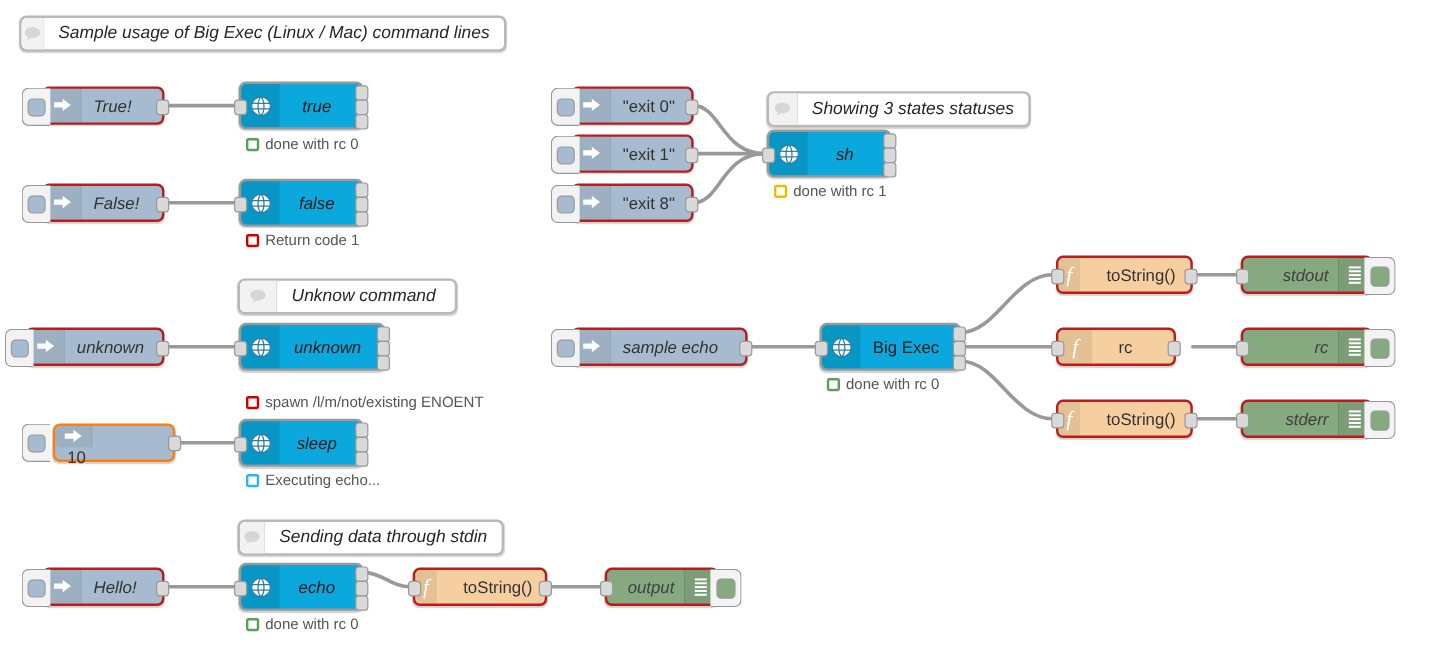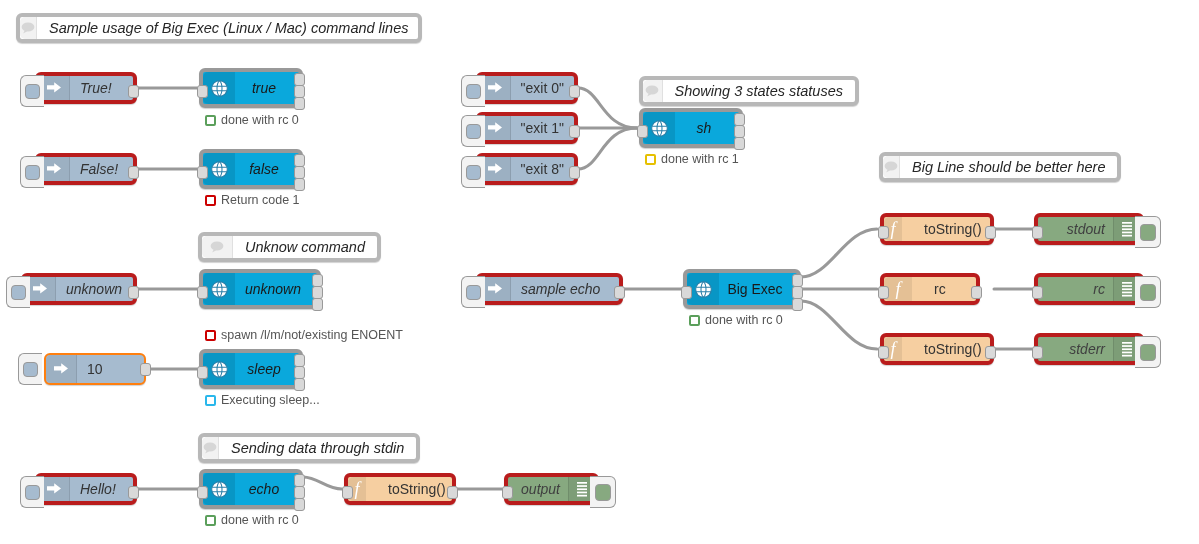--- a/index.html
+++ b/index.html
@@ -11,38 +11,38 @@
     position:relative;
   }
   #canvas{position:absolute;left:0;top:0;width:1199px;height:544px;}
 
   
   #wires{position:absolute;left:0;top:0;width:1199px;height:544px;pointer-events:none;}
   #wires path{fill:none;stroke:#999999;stroke-width:3;stroke-linecap:round;}
 
   
   .node{position:absolute;box-sizing:border-box;display:flex;align-items:stretch;
-        border-radius:6px;border:4px solid #b91c1c;
+        border-radius:6px;border:2px solid #b91c1c;
         box-shadow:0 1px 1px rgba(0,0,0,.18);
         font-size:14px;color:#333333;}
 
   
   .inject{background:#a6bbcf;height:32px;}
   .inject .ibtn{position:absolute;left:-19px;top:-1px;width:24px;height:32px;
         background:#f3f3f3;border:1px solid #999999;border-right:none;
         border-radius:6px 0 0 6px;box-sizing:border-box;
         display:flex;align-items:center;justify-content:center;}
   .inject .ibtn i{display:block;width:15px;height:15px;background:#a6bbcf;
         border:1px solid #999999;border-radius:4px;box-sizing:border-box;}
   .inject .icn{width:30px;display:flex;align-items:center;justify-content:center;
         border-right:1px solid rgba(0,0,0,.10);background:rgba(0,0,0,.06);
         border-radius:5px 0 0 5px;}
   .inject .lbl{flex:1;display:flex;align-items:center;padding:0 10px;
         font-style:italic;color:#333;white-space:nowrap;}
-  .inject.sel{border:2px solid #ff7f0e;}
+  .inject.sel{border:2px solid #ff7f0e;flex-direction:column;}
 
   
   .exec{background:#0aa8dc;height:40px;border-color:#999999;}
   .exec .icn{width:32px;display:flex;align-items:center;justify-content:center;
         background:rgba(0,0,0,.10);border-radius:5px 0 0 5px;}
   .exec .lbl{flex:1;display:flex;align-items:center;justify-content:center;
         font-style:italic;color:#1a1a1a;padding-right:6px;white-space:nowrap;}
   .exec .lbl.plain{font-style:normal;}
 
   
@@ -139,47 +139,38 @@
   <div class="node comment" style="left:639px;top:53px;width:220px;margin-top:23px;">
     <div class="icn">
       <svg class="icon-svg" width="16" height="16" viewBox="0 0 16 16">
         <ellipse cx="8" cy="7" rx="6.4" ry="4.6" fill="#d6d6d6"></ellipse>
         <path d="M4.6 10.4 L3.2 13.4 L7.2 11.2 Z" fill="#d6d6d6"></path>
       </svg>
     </div>
     <div class="lbl">Showing 3 states statuses</div>
   </div>
 
-  <div class="node comment" style="left:879px;top:152px;width:242px;">
+
+  <div class="node comment" style="left:198px;top:232px;width:183px;">
     <div class="icn">
       <svg class="icon-svg" width="16" height="16" viewBox="0 0 16 16">
         <ellipse cx="8" cy="7" rx="6.4" ry="4.6" fill="#d6d6d6"></ellipse>
         <path d="M4.6 10.4 L3.2 13.4 L7.2 11.2 Z" fill="#d6d6d6"></path>
       </svg>
     </div>
-    <div class="lbl">Big Line should be better here</div>
-  </div>
-
-  <div class="node comment" style="left:198px;top:232px;width:183px;">
+    <div class="lbl">Unknow command</div>
+  </div>
+
+  <div class="node comment" style="left:198px;top:433px;width:222px;">
     <div class="icn">
       <svg class="icon-svg" width="16" height="16" viewBox="0 0 16 16">
         <ellipse cx="8" cy="7" rx="6.4" ry="4.6" fill="#d6d6d6"></ellipse>
         <path d="M4.6 10.4 L3.2 13.4 L7.2 11.2 Z" fill="#d6d6d6"></path>
       </svg>
     </div>
-    <div class="lbl">Unknow command</div>
-  </div>
-
-  <div class="node comment" style="left:198px;top:433px;width:222px;">
-    <div class="icn">
-      <svg class="icon-svg" width="16" height="16" viewBox="0 0 16 16">
-        <ellipse cx="8" cy="7" rx="6.4" ry="4.6" fill="#d6d6d6"></ellipse>
-        <path d="M4.6 10.4 L3.2 13.4 L7.2 11.2 Z" fill="#d6d6d6"></path>
-      </svg>
-    </div>
     <div class="lbl">Sending data through stdin</div>
   </div>
 
   <div class="node inject" style="left:35px;top:72px;width:102px;">
     <div class="ibtn">
         <i></i>
       </div>
     <div class="icn">
       <svg class="icon-svg" width="18" height="18" viewBox="0 0 18 18">
         <path d="M2 6.2 h7.2 v-3 L16 8.4 L9.2 13.6 v-3 H2 Z" fill="#ffffff"></path>
@@ -362,21 +353,21 @@
       </svg>
     </div>
     <div class="lbl">sleep</div>
     <div class="port" style="left:-6px;top:13px;"></div>
     <div class="port" style="right:-6px;top:1px;"></div>
     <div class="port" style="right:-6px;top:13px;"></div>
     <div class="port" style="right:-6px;top:25px;"></div>
   </div>
   <div class="status" style="left:205px;top:393px;">
     <span class="dot" style="border-color:#29b7eb;"></span>
-    <span>Executing sleep...</span>
+    <span>Executing echo...</span>
   </div>
 
   <div class="node exec" style="left:199px;top:469px;width:104px;">
     <div class="icn">
       <svg class="icon-svg" width="19" height="19" viewBox="0 0 20 20">
         <circle cx="10" cy="10" r="8.2" fill="#ffffff"></circle>
         <path d="M2.2 7.6 h15.6 M2.2 12.4 h15.6" stroke="#2a7fa8" stroke-width="1.1" fill="none"></path>
         <circle cx="10" cy="10" r="8.2" stroke="#2a7fa8" stroke-width="1.1" fill="none"></circle>
         <path d="M10 1.8 C6.5 5 6.5 15 10 18.2 C13.5 15 13.5 5 10 1.8 Z" stroke="#2a7fa8" stroke-width="1.1" fill="none"></path>
       </svg>

